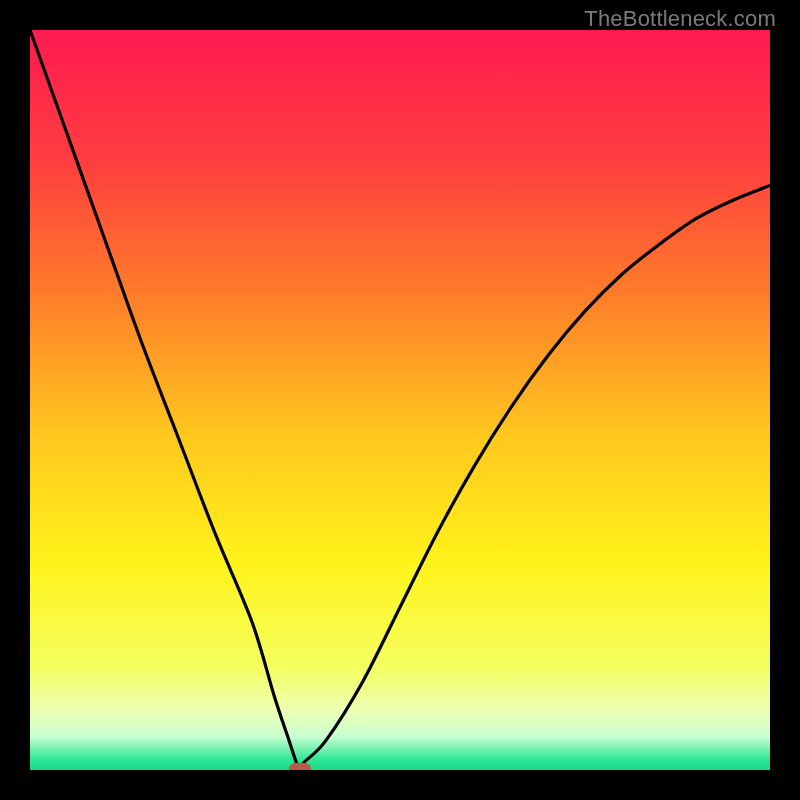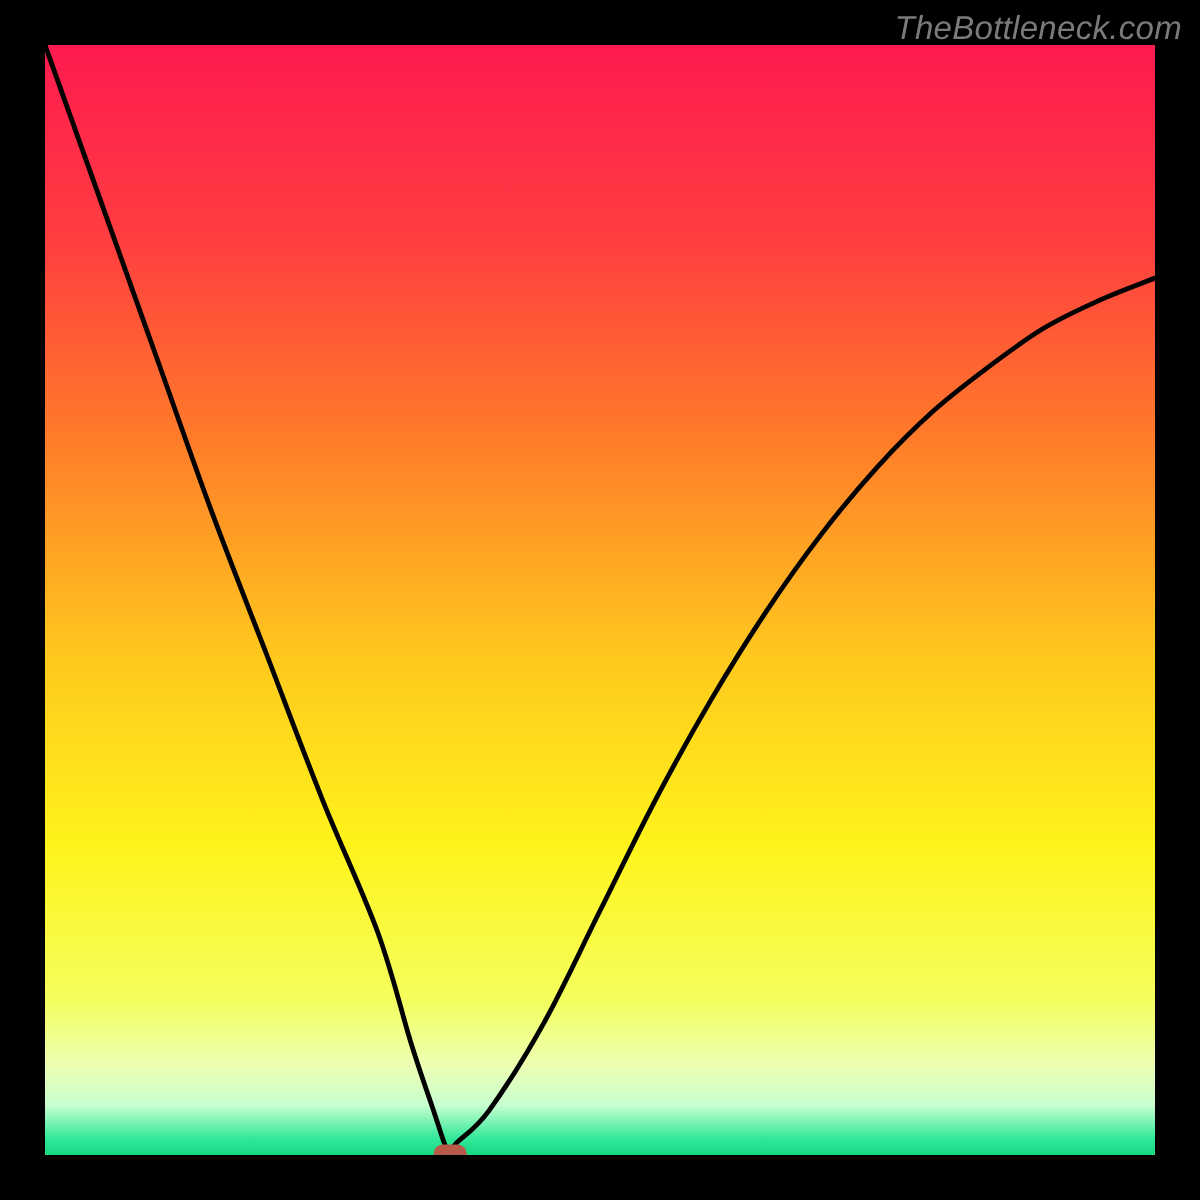--- a/index.html
+++ b/index.html
@@ -23,26 +23,25 @@
     position: absolute;
     left: 30px;
     top: 30px;
     width: 740px;
     height: 740px;
     
   }
   .watermark {
     position: absolute;
     top: 6px;
-    right: 12px;
+    right: 24px;
     color: #7a7a7a;
     font-size: 22px;
     font-weight: 500;
     letter-spacing: 0.2px;
-    font-style: italic;
   }
   svg {
     display: block;
   }
 </style>
 </head>
 <body>
 
 <div class="frame">
 

